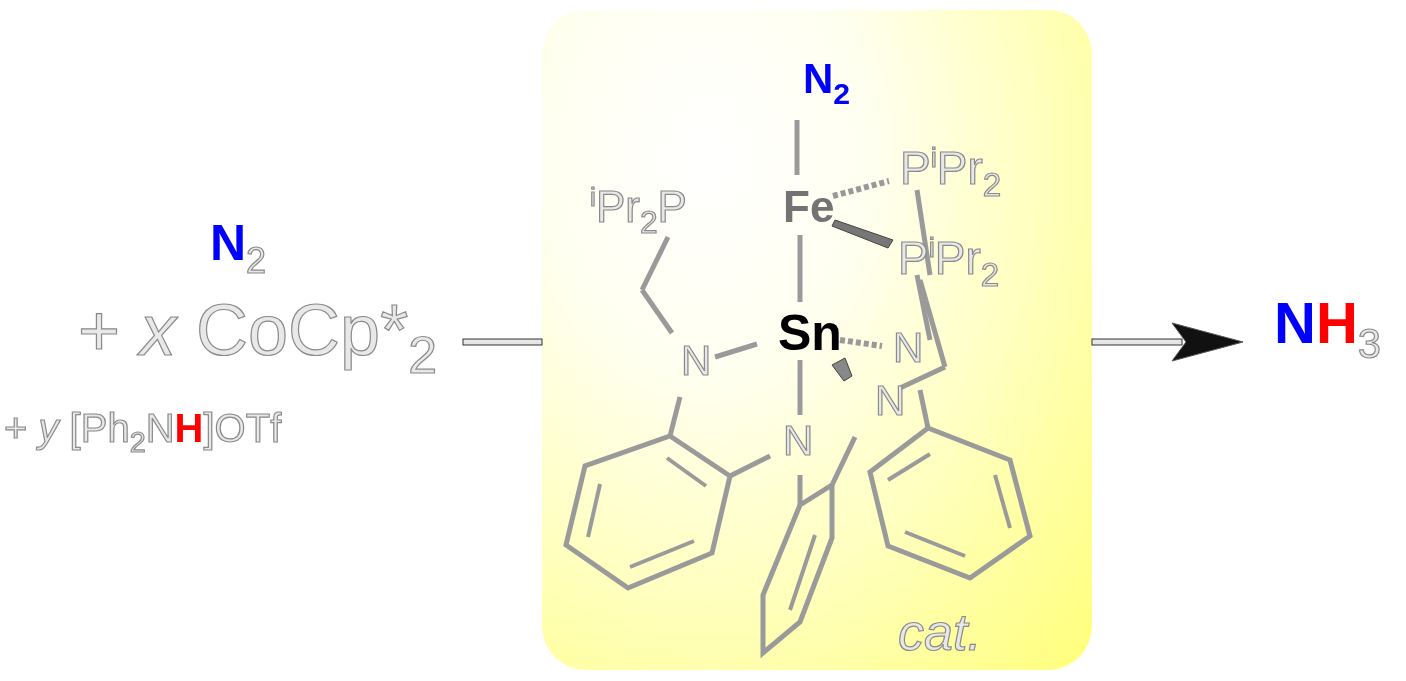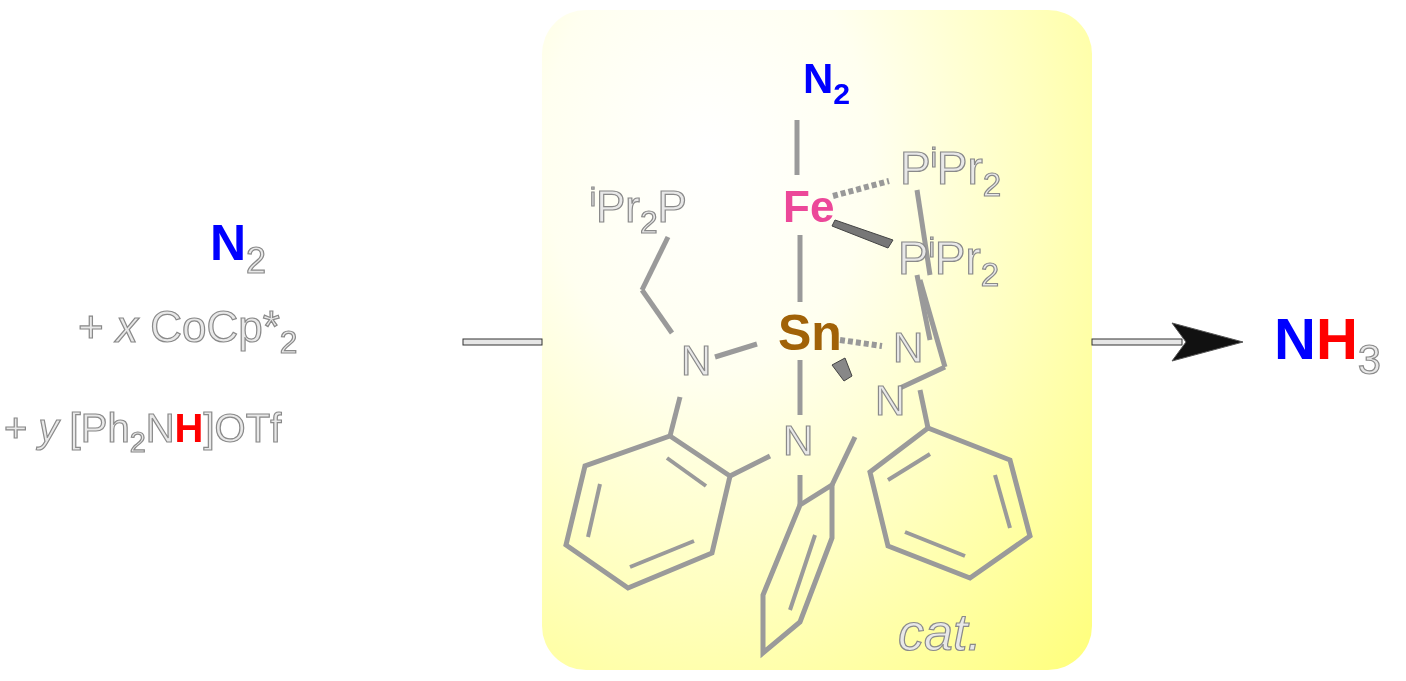--- a/index.html
+++ b/index.html
@@ -16,21 +16,21 @@
   }
   svg { position:absolute; left:0; top:0; }
 </style>
 </head>
 <body>
 
 <div class="abs txt bold" style="left:210px; top:218px; font-size:50px;">
   <span style="color:#0000ff;">N</span><span class="sub outline" style="font-weight:normal;">2</span>
 </div>
 
-<div class="abs txt outline" style="left:78px; top:305px; font-size:44px;">
+<div class="abs txt outline" style="left:78px; top:294px; font-size:72px;">
   <span>+</span>
   <i>x</i>
   <span>CoCp*</span><span class="sub">2</span>
 </div>
 
 <div class="abs txt outline" style="left:4px; top:408px; font-size:40px;">
   <span>+</span>
   <i>y</i>
   <span>[</span><span>Ph</span><span class="sub">2</span><span>N</span><span class="bold" style="color:#ff0000; -webkit-text-stroke:0;">H</span><span>]</span><span>OTf</span>
 </div>
@@ -92,38 +92,38 @@
 
   <line x1="840" y1="340" x2="882" y2="346" stroke="#999" stroke-width="6" stroke-dasharray="5,3"></line>
 
   <polygon points="832,365 845,358 852,376 844,381" fill="#888" stroke="#444" stroke-width="1"></polygon>
 </svg>
 
 <div class="abs txt bold" style="left:803px; top:58px; font-size:42px; color:#0000ff;">
   <span>N</span><span class="sub">2</span>
 </div>
 
-<div class="abs txt bold" style="left:783px; top:185px; font-size:44px; color:#ec4899;">Fe</div>
+<div class="abs txt bold" style="left:783px; top:185px; font-size:44px; color:#737373;">Fe</div>
 
-<div class="abs txt bold" style="left:778px; top:308px; font-size:50px; color:#a16207;">Sn</div>
+<div class="abs txt bold" style="left:778px; top:308px; font-size:50px; color:#000000;">Sn</div>
 
 <div class="abs txt outline" style="left:578px; top:185px; font-size:44px;margin-left:12px;">
   <span class="sup">i</span><span>Pr</span><span class="sub">2</span><span>P</span>
 </div>
 
 <div class="abs txt outline" style="left:900px; top:145px; font-size:46px;">
   <span>P</span><span class="sup">i</span><span>Pr</span><span class="sub">2</span>
 </div>
 
 <div class="abs txt outline" style="left:898px; top:235px; font-size:46px;">
   <span>P</span><span class="sup">i</span><span>Pr</span><span class="sub">2</span>
 </div>
 
 <div class="abs txt outline" style="left:681px; top:340px; font-size:42px;">N</div>
 <div class="abs txt outline" style="left:893px; top:327px; font-size:42px;">N</div>
 <div class="abs txt outline" style="left:875px; top:380px; font-size:42px;">N</div>
 <div class="abs txt outline" style="left:783px; top:420px; font-size:42px;">N</div>
 
 <div class="abs txt outline" style="left:898px; top:606px; font-size:52px; font-style:italic;">cat.</div>
 
-<div class="abs txt bold" style="left:1274px; top:310px; font-size:58px;">
+<div class="abs txt bold" style="left:1274px; top:294px; font-size:58px;">
   <span style="color:#0000ff;">N</span><span style="color:#ff0000;">H</span><span class="sub outline" style="font-weight:normal;">3</span>
 </div>
 
 </body></html>

